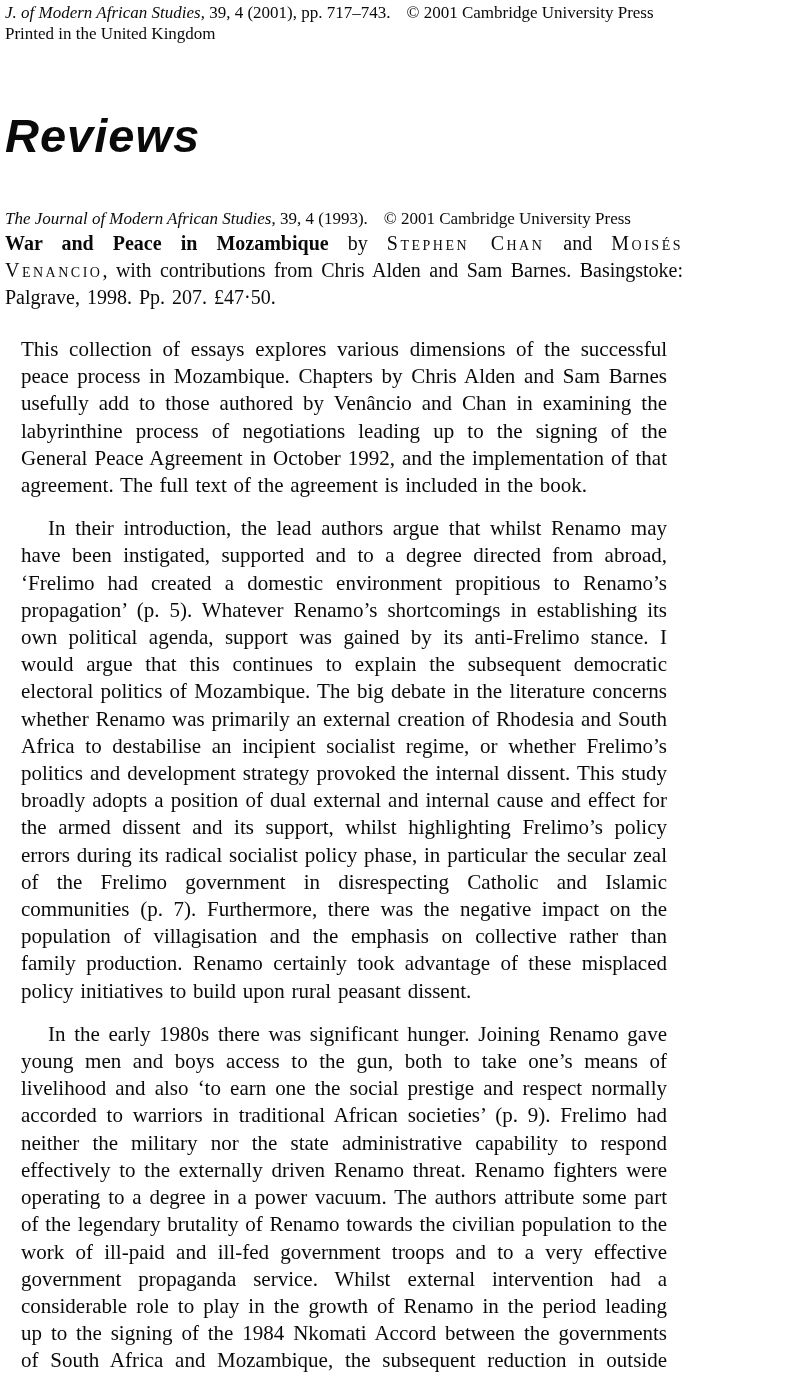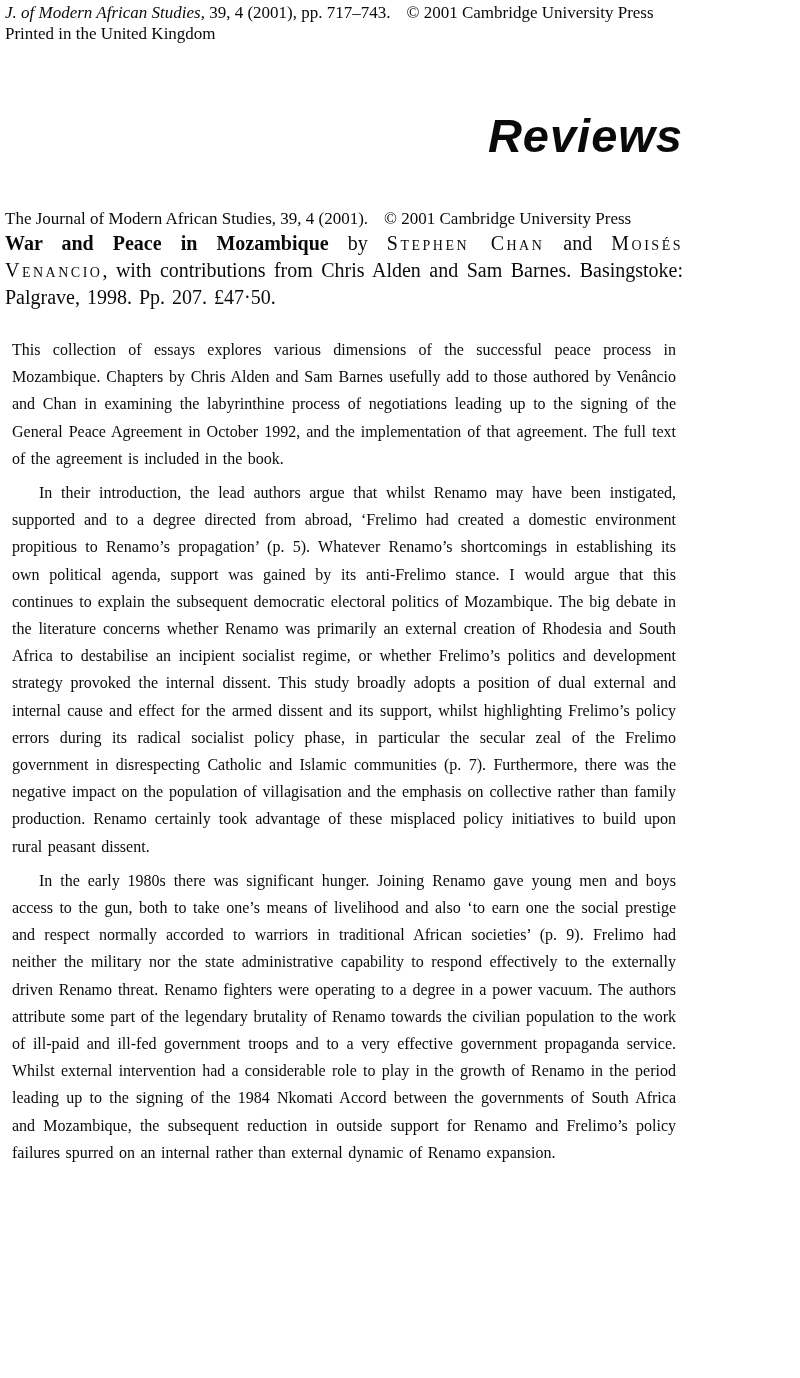--- a/index.html
+++ b/index.html
@@ -22,76 +22,76 @@
   .runhead {
     font-size: 17px;
     line-height: 21px;
     white-space: nowrap;
   }
   .runhead .ital { font-style: italic; }
   .runhead .gap { margin-left: 16px; }
   
   .section-title {
     margin: 66px 0 0 0;
-    text-align: right;
+    text-align: left;
     font-family: "Liberation Sans", sans-serif;
     font-weight: bold;
     font-style: italic;
     font-size: 47px;
     line-height: 52px;
     letter-spacing: 1px;
   }
   
   .imprint {
     margin-top: 46px;
     font-size: 17px;
     line-height: 22px;
     white-space: nowrap;
   }
-  .imprint .ital { }
+  .imprint .ital { font-style: italic; }
   .imprint .gap { margin-left: 16px; }
   
   .review-heading {
     font-size: 20px;
     line-height: 27px;
     text-align: justify;
     word-spacing: 2px;
   }
   .review-heading .book-title {
     font-weight: bold;
   }
   .review-heading .author {
     font-variant: small-caps;
     letter-spacing: 2.5px;
   }
   
   .body-par {
-    margin: 7px;
-    font-size: 16px;
+    margin: 16px;
+    font-size: 21px;
     line-height: 27.2px;
     text-align: justify;
     word-spacing: 1.5px;
   }
   .body-par.first-par { margin-top: 25px; }
   .body-par.indented { text-indent: 27px; }
 </style>
 </head>
 <body>
 
 <div class="page">
 
   <div class="runhead">
     <div class="runhead-line1"><span class="ital">J. of Modern African Studies</span><span>, 39, 4 (2001), pp. 717–743.</span><span class="gap">© 2001 Cambridge University Press</span></div>
     <div class="runhead-line2">Printed in the United Kingdom</div>
   </div>
 
   <h1 class="section-title">Reviews</h1>
 
   <div class="imprint">
-    <div class="imprint-line1"><span class="ital">The Journal of Modern African Studies</span><span>, 39, 4 (2001).</span><span class="gap">© 2001 Cambridge University Press</span></div>
+    <div class="imprint-line1"><span class="ital">The Journal of Modern African Studies</span><span>, 39, 4 (1993).</span><span class="gap">© 2001 Cambridge University Press</span></div>
   </div>
 
   <div class="review-heading"><span class="book-title">War and Peace in Mozambique</span><span> by </span><span class="author">Stephen Chan</span><span> and </span><span class="author">Moisés Venancio</span><span>, with contributions from Chris Alden and Sam Barnes. Basingstoke: Palgrave, 1998. Pp. 207. £47·50.</span></div>
 
   <p class="body-par first-par">This collection of essays explores various dimensions of the successful peace process in Mozambique. Chapters by Chris Alden and Sam Barnes usefully add to those authored by Venâncio and Chan in examining the labyrinthine process of negotiations leading up to the signing of the General Peace Agreement in October 1992, and the implementation of that agreement. The full text of the agreement is included in the book.</p>
   <p class="body-par indented">In their introduction, the lead authors argue that whilst Renamo may have been instigated, supported and to a degree directed from abroad, ‘Frelimo had created a domestic environment propitious to Renamo’s propagation’ (p. 5). Whatever Renamo’s shortcomings in establishing its own political agenda, support was gained by its anti-Frelimo stance. I would argue that this continues to explain the subsequent democratic electoral politics of Mozambique. The big debate in the literature concerns whether Renamo was primarily an external creation of Rhodesia and South Africa to destabilise an incipient socialist regime, or whether Frelimo’s politics and development strategy provoked the internal dissent. This study broadly adopts a position of dual external and internal cause and effect for the armed dissent and its support, whilst highlighting Frelimo’s policy errors during its radical socialist policy phase, in particular the secular zeal of the Frelimo government in disrespecting Catholic and Islamic communities (p. 7). Furthermore, there was the negative impact on the population of villagisation and the emphasis on collective rather than family production. Renamo certainly took advantage of these misplaced policy initiatives to build upon rural peasant dissent.</p>
   <p class="body-par indented">In the early 1980s there was significant hunger. Joining Renamo gave young men and boys access to the gun, both to take one’s means of livelihood and also ‘to earn one the social prestige and respect normally accorded to warriors in traditional African societies’ (p. 9). Frelimo had neither the military nor the state administrative capability to respond effectively to the externally driven Renamo threat. Renamo fighters were operating to a degree in a power vacuum. The authors attribute some part of the legendary brutality of Renamo towards the civilian population to the work of ill-paid and ill-fed government troops and to a very effective government propaganda service. Whilst external intervention had a considerable role to play in the growth of Renamo in the period leading up to the signing of the 1984 Nkomati Accord between the governments of South Africa and Mozambique, the subsequent reduction in outside support for Renamo and Frelimo’s policy failures spurred on an internal rather than external dynamic of Renamo expansion.</p>
 
 </div>
 

